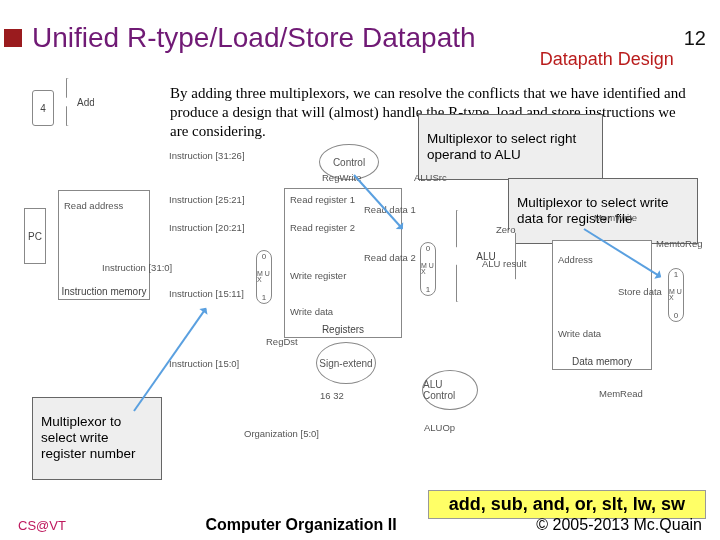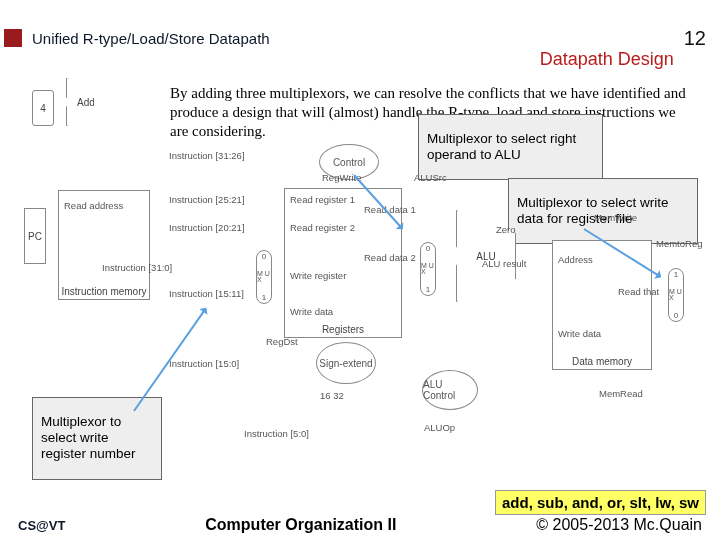--- a/index.html
+++ b/index.html
@@ -15,22 +15,22 @@
     align-items: center;
     padding: 6px 14px 4px 4px;
   }
   .bullet {
     width: 18px; height: 18px;
     background: #9a1b1e;
     margin-right: 10px;
     flex-shrink: 0;
   }
   .title {
-    font-size: 15px;
-    color: #0f172a;
+    font-size: 28px;
+    color: #701a75;
     flex: 1;
   }
   .topic {
     font-size: 18px;
     color: #b91c1c;
     margin-right: 10px;
     margin-top: 43px;
   }
   .pagenum {
     font-size: 20px;
@@ -50,37 +50,37 @@
     padding: 16px 8px;
     line-height: 1.2;
   }
   .c-right-op { top: 114px; left: 418px; width: 185px; }
   .c-write-data { top: 178px; left: 508px; width: 190px; }
   .c-write-reg { top: 397px; left: 32px; width: 130px; }
   .yellow-bar {
     position: absolute;
     background: #ffff66;
     border: 1px solid #999;
-    font-size: 15px;
+    font-size: 18px;
     font-weight: bold;
-    padding: 3px 6px;
+    padding: 3px 20px;
     right: 14px;
     top: 490px;
   }
   .footer {
     position: absolute;
     bottom: 6px; left: 0; right: 0;
     display: flex;
     align-items: baseline;
     padding: 0 18px;
   }
   .footer .left {
     font-size: 13px;
-    font-weight: bold;
-    color: #0f172a;
+    font-weight: normal;
+    color: #be185d;
   }
   .footer .center {
     flex: 1;
     text-align: center;
     font-weight: bold;
     font-size: 16px;
   }
   .footer .right {
     font-size: 16px;
   }
@@ -170,21 +170,21 @@
   <div class="lbl" style="top:50px;left:40px">Read address</div>
   <div class="lbl" style="top:112px;left:78px">Instruction [31:0]</div>
 
   <div class="oval" style="top:-6px;left:295px;width:60px;height:36px">Control</div>
 
   <div class="lbl" style="top:0px;left:145px">Instruction [31:26]</div>
   <div class="lbl" style="top:44px;left:145px">Instruction [25:21]</div>
   <div class="lbl" style="top:72px;left:145px">Instruction [20:21]</div>
   <div class="lbl" style="top:138px;left:145px">Instruction [15:11]</div>
   <div class="lbl" style="top:208px;left:145px">Instruction [15:0]</div>
-  <div class="lbl" style="top:278px;left:220px">Instruction [5:0]</div>
+  <div class="lbl" style="top:278px;left:220px">Organization [5:0]</div>
 
   <div class="lbl" style="top:186px;left:242px">RegDst</div>
   <div class="lbl" style="top:22px;left:298px">RegWrite</div>
   <div class="lbl" style="top:22px;left:390px">ALUSrc</div>
   <div class="lbl" style="top:62px;left:570px">MemWrite</div>
   <div class="lbl" style="top:238px;left:575px">MemRead</div>
   <div class="lbl" style="top:88px;left:632px">MemtoReg</div>
   <div class="lbl" style="top:272px;left:400px">ALUOp</div>
 
   <div class="blk" style="top:38px;left:260px;width:118px;height:150px;align-items:flex-end">Registers</div>
@@ -216,21 +216,21 @@
     <span>ALU</span>
   </div>
   <div class="lbl" style="top:74px;left:472px">Zero</div>
   <div class="lbl" style="top:108px;left:458px">ALU result</div>
 
   <div class="oval" style="top:220px;left:398px;width:56px;height:40px">ALU Control</div>
 
   <div class="blk" style="top:90px;left:528px;width:100px;height:130px;align-items:flex-end">Data memory</div>
   <div class="lbl" style="top:104px;left:534px">Address</div>
   <div class="lbl" style="top:178px;left:534px">Write data</div>
-  <div class="lbl" style="top:136px;left:594px">Read that</div>
+  <div class="lbl" style="top:136px;left:594px">Store data</div>
 
   <div class="mux" style="top:118px;left:644px;height:54px">
     <span>1</span>
     <span style="font-size:7px;line-height:.9">M U X</span>
     <span>0</span>
   </div>
 
   <div class="arrow" style="top:260px;left:110px;width:125px;transform:rotate(-55deg);transform-origin:left center"></div>
   <div class="arrow" style="top:24px;left:330px;width:72px;transform:rotate(48deg);transform-origin:left center"></div>
   <div class="arrow" style="top:78px;left:560px;width:90px;transform:rotate(32deg);transform-origin:left center"></div>

